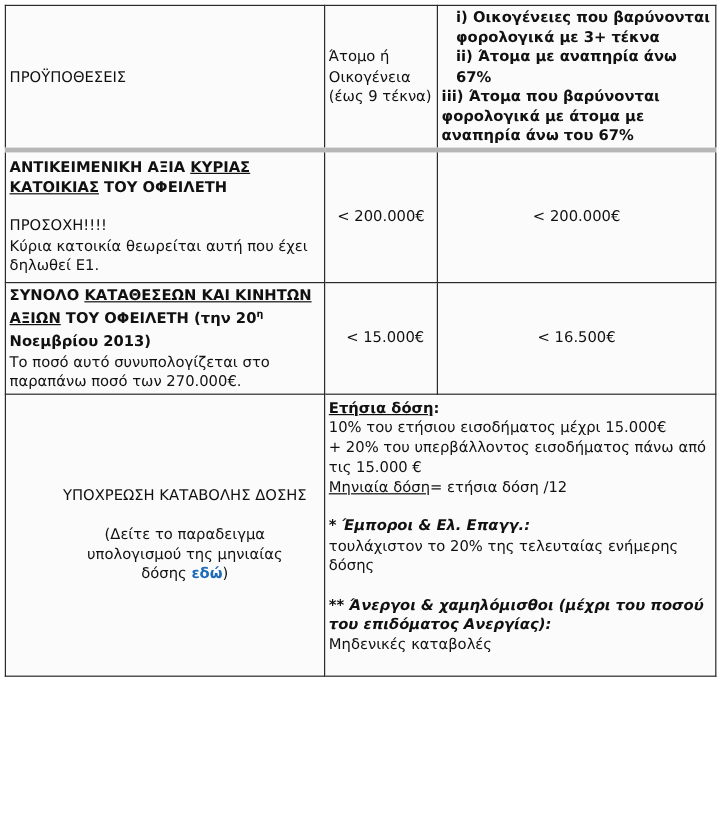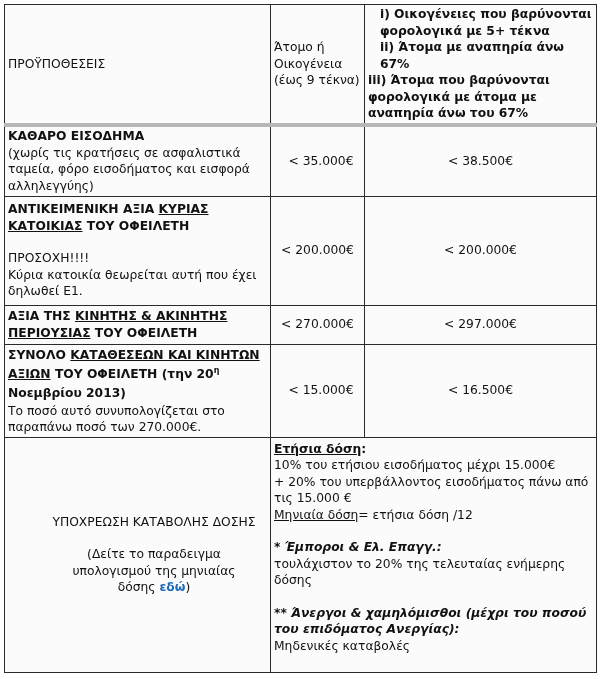--- a/index.html
+++ b/index.html
@@ -70,67 +70,44 @@
   <tbody>
         <tr class="head">
     <td>
       <span>ΠΡΟΫΠΟΘΕΣΕΙΣ</span>
     </td>
     <td>
       <span>Άτομο ή Οικογένεια (έως 9 τέκνα)</span>
     </td>
     <td class="hdr3">
       <div class="ind">i) Οικογένειες που βαρύνονται</div>
-      <div class="ind">φορολογικά με 5+ τέκνα</div>
+      <div class="ind">φορολογικά με 3+ τέκνα</div>
       <div class="ind">ii) Άτομα με αναπηρία άνω 67%</div>
       <div>iii) Άτομα που βαρύνονται</div>
       <div>φορολογικά με άτομα με</div>
       <div>αναπηρία άνω του 67%</div>
     </td>
   </tr>
 
-  <tr class="r1">
-    <td>
-      <div class="b">ΚΑΘΑΡΟ ΕΙΣΟΔΗΜΑ</div>
-      <div>(χωρίς τις κρατήσεις σε ασφαλιστικά ταμεία, φόρο εισοδήματος και εισφορά αλληλεγγύης)</div>
-    </td>
-    <td class="val valc2">
-      <span>&lt; 35.000€</span>
-    </td>
-    <td class="val">
-      <span>&lt; 38.500€</span>
-    </td>
-  </tr>
 
   <tr class="r2">
     <td>
       <div class="b"><span>ΑΝΤΙΚΕΙΜΕΝΙΚΗ ΑΞΙΑ </span><span class="u">ΚΥΡΙΑΣ ΚΑΤΟΙΚΙΑΣ</span><span> ΤΟΥ ΟΦΕΙΛΕΤΗ</span></div>
       <span class="sp"></span>
       <div>ΠΡΟΣΟΧΗ!!!!</div>
       <div>Κύρια κατοικία θεωρείται αυτή που έχει δηλωθεί Ε1.</div>
     </td>
     <td class="val">
       <span>&lt; 200.000€</span>
     </td>
     <td class="val">
       <span>&lt; 200.000€</span>
     </td>
   </tr>
 
-  <tr class="r3">
-    <td>
-      <div class="b"><span>ΑΞΙΑ ΤΗΣ </span><span class="u">ΚΙΝΗΤΗΣ &amp; ΑΚΙΝΗΤΗΣ ΠΕΡΙΟΥΣΙΑΣ</span><span> ΤΟΥ ΟΦΕΙΛΕΤΗ</span></div>
-    </td>
-    <td class="val">
-      <span>&lt; 270.000€</span>
-    </td>
-    <td class="val">
-      <span>&lt; 297.000€</span>
-    </td>
-  </tr>
 
   <tr class="r4">
     <td>
       <div class="b" style="line-height:19px"><span>ΣΥΝΟΛΟ </span><span class="u">ΚΑΤΑΘΕΣΕΩΝ ΚΑΙ ΚΙΝΗΤΩΝ ΑΞΙΩΝ</span><span> ΤΟΥ ΟΦΕΙΛΕΤΗ (την 20</span><sup>η</sup><span> Νοεμβρίου 2013)</span></div>
       <div>Το ποσό αυτό συνυπολογίζεται στο παραπάνω ποσό των 270.000€.</div>
     </td>
     <td class="val valc2">
       <span>&lt; 15.000€</span>
     </td>
     <td class="val">

